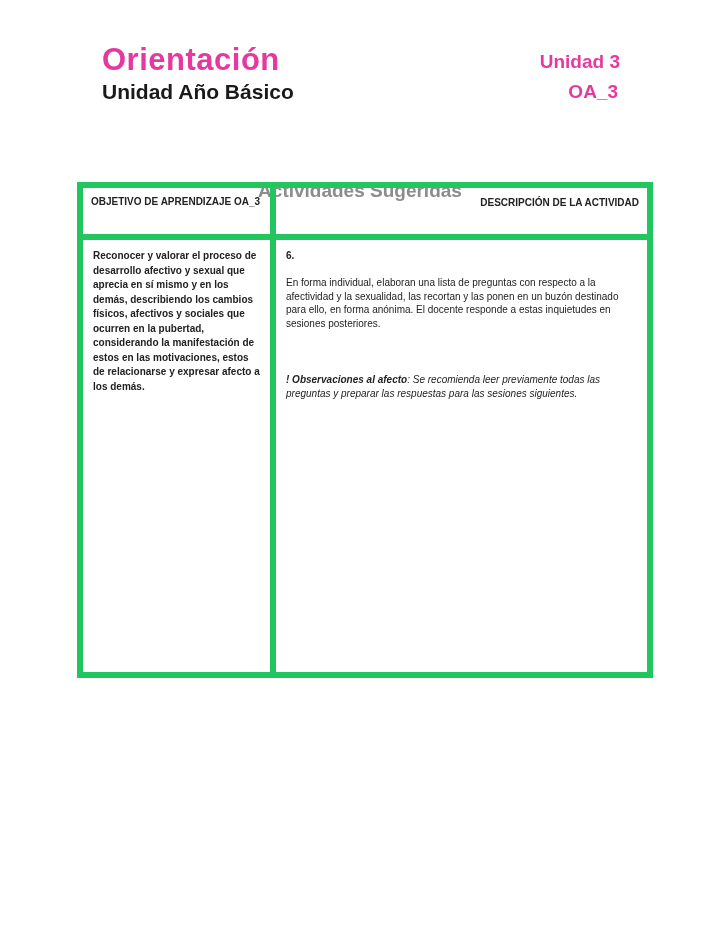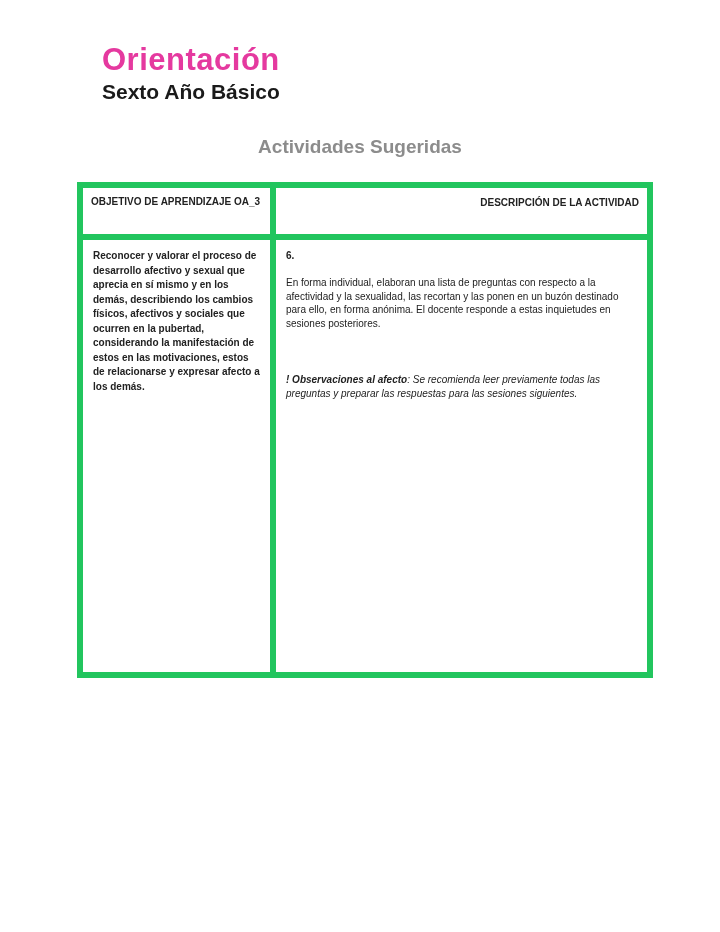--- a/index.html
+++ b/index.html
@@ -54,21 +54,21 @@
     margin-top: 6px;
     padding-right: 2px;
   }
 
   
   .section-title {
     text-align: center;
     font-size: 19px;
     font-weight: bold;
     color: #8c8c8c;
-    margin-top: 32px;
+    margin-top: 76px;
   }
 
   
   .activity-table {
     position: absolute;
     left: 75px;
     top: 182px;
     width: 570px;
     border-collapse: collapse;
     table-layout: fixed;
@@ -127,21 +127,25 @@
   }
 </style>
 </head>
 <body>
 
 <div class="page">
 
   <header class="doc-header">
     <div class="header-left">
       <h1 class="subject-title">Orientación</h1>
-      <h2 class="grade-title">Sexto Año Básico</h2>
+      <h2 class="grade-title">Unidad Año Básico</h2>
+    </div>
+    <div class="header-right">
+      <div class="unit-label">Unidad 3</div>
+      <div class="oa-label">OA_3</div>
     </div>
   </header>
 
   <h3 class="section-title">Actividades Sugeridas</h3>
 
   <table class="activity-table">
     <colgroup>
       <col class="col-objective">
       <col class="col-description">
     </colgroup>

